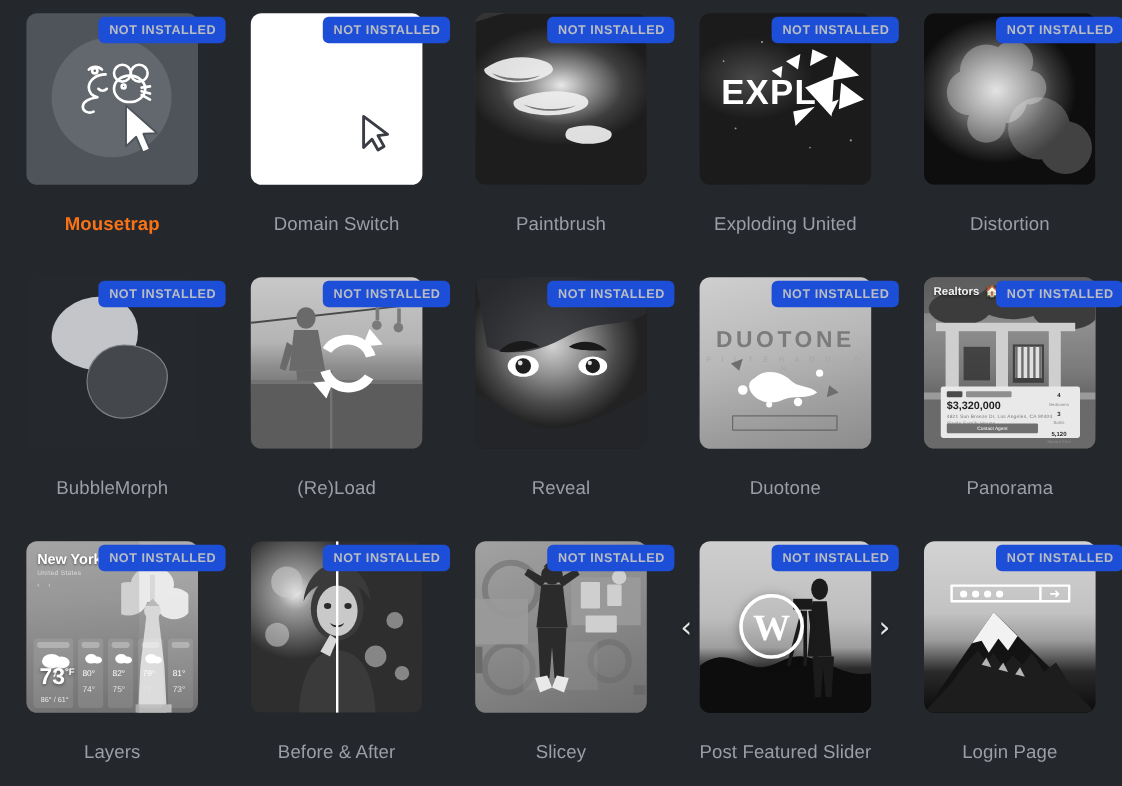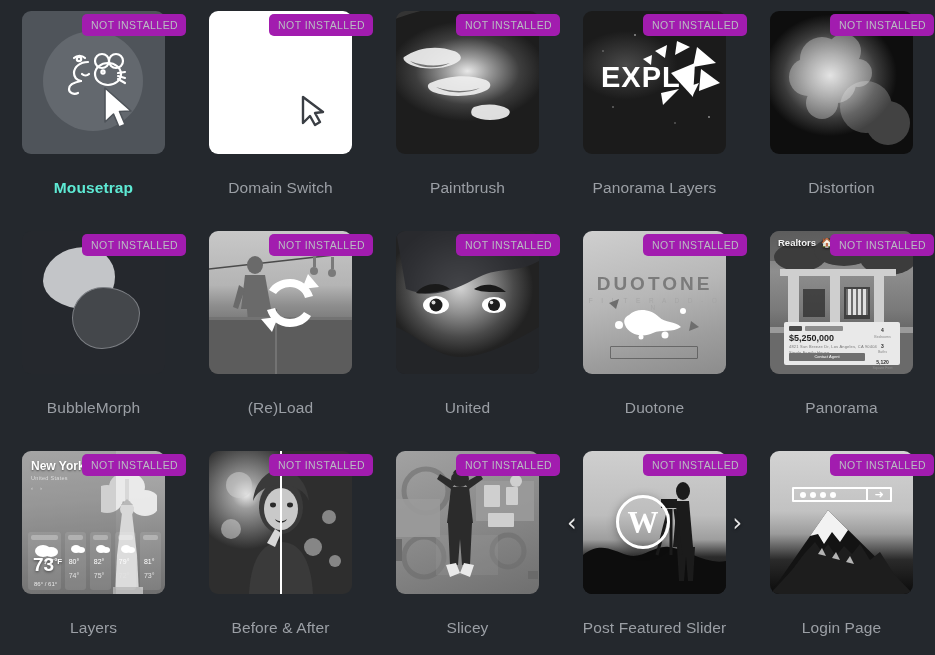--- a/index.html
+++ b/index.html
@@ -49,40 +49,40 @@
   }
 
   
   .card.selected .thumb { background: #4f545a; }
 
   .badge {
     position: absolute;
     top: 3px;
     left: 60px;
     z-index: 7;
-    background: #a21caf;
+    background: #1d4ed8;
     color: #b9bdc2;
     font-size: 10.5px;
-    font-weight: normal;
+    font-weight: bold;
     letter-spacing: 0.45px;
     padding: 5px 8px 5px 9px;
     border-radius: 5px;
     white-space: nowrap;
     font-family: "Liberation Sans", "DejaVu Sans", sans-serif;
   }
 
   .label {
     margin-top: 25px;
     font-size: 15.5px;
     color: #9b9fa5;
     text-align: center;
     letter-spacing: 0.1px;
     white-space: nowrap;
   }
-  .card.selected .label { color: #5eead4; font-weight: bold; }
+  .card.selected .label { color: #f97316; font-weight: bold; }
 
   
   .art { position: absolute; inset: 0; }
   .ctr {
     position: absolute; inset: 0;
     display: flex; align-items: center; justify-content: center;
   }
   svg { display: block; }
 
   
@@ -417,21 +417,21 @@
               <circle cx="30" cy="96" r="0.8"></circle>
                 <circle cx="126" cy="106" r="0.9"></circle>
               <circle cx="92" cy="112" r="0.7"></circle>
                 <circle cx="20" cy="40" r="0.7"></circle>
             </g>
           </svg>
         </div>
       </div>
       <div class="badge">NOT INSTALLED</div>
     </div>
-    <div class="label">Panorama Layers</div>
+    <div class="label">Exploding United</div>
   </div>
 
   <div class="card">
     <div class="thumb-wrap">
       <div class="thumb ph-distort">
         <div class="art">
           <svg width="143" height="143" viewBox="0 0 143 143">
             <g fill="#ffffff" opacity="0.30">
               <circle cx="52" cy="48" r="22"></circle>
                 <circle cx="74" cy="40" r="17"></circle>
@@ -533,21 +533,21 @@
             </g>
             <g fill="#fff" opacity=".85">
               <circle cx="37.5" cy="71.5" r="2"></circle>
                 <circle cx="95.5" cy="71.5" r="1.8"></circle>
             </g>
           </svg>
         </div>
       </div>
       <div class="badge">NOT INSTALLED</div>
     </div>
-    <div class="label">United</div>
+    <div class="label">Reveal</div>
   </div>
 
   <div class="card">
     <div class="thumb-wrap">
       <div class="thumb ph-duotone">
         <div class="art">
           <div class="dt-title">DUOTONE</div>
           <div class="dt-sub">F I L T E R   A D D - O N</div>
           <svg class="dt-splat" viewBox="0 0 92 46">
             <g fill="#ffffff">
@@ -608,21 +608,21 @@
           </svg>
           <div class="pn-bar">
             <span>Realtors</span>
             <span>🏠</span>
           </div>
           <div class="pn-card">
             <div class="pn-tagrow">
               <span class="pn-tag"></span>
               <span class="pn-tag2"></span>
             </div>
-            <div class="pn-price">$5,250,000</div>
+            <div class="pn-price">$3,320,000</div>
             <div class="pn-addr">4821 Sun Breeze Dr, Los Angeles, CA 90404</div>
             <div class="pn-addr">Single Family House</div>
             <div class="pn-btn">Contact Agent</div>
             <div class="pn-stats">
               <div class="pn-stat"><b>4</b><span>Bedrooms</span></div>
               <div class="pn-stat"><b>3</b><span>Baths</span></div>
               <div class="pn-stat"><b>5,120</b><span>Square Feet</span></div>
 
             </div>
           </div>

